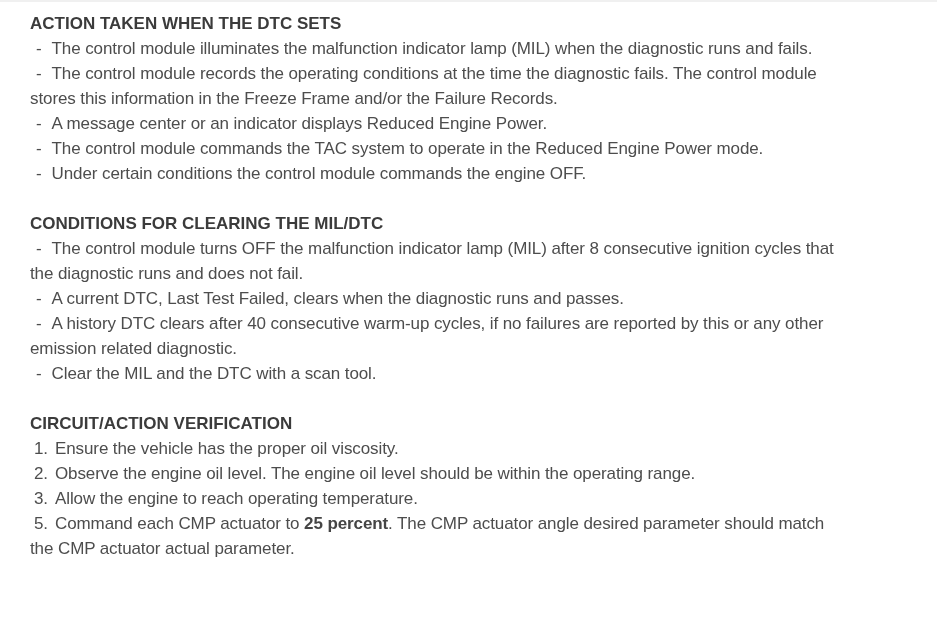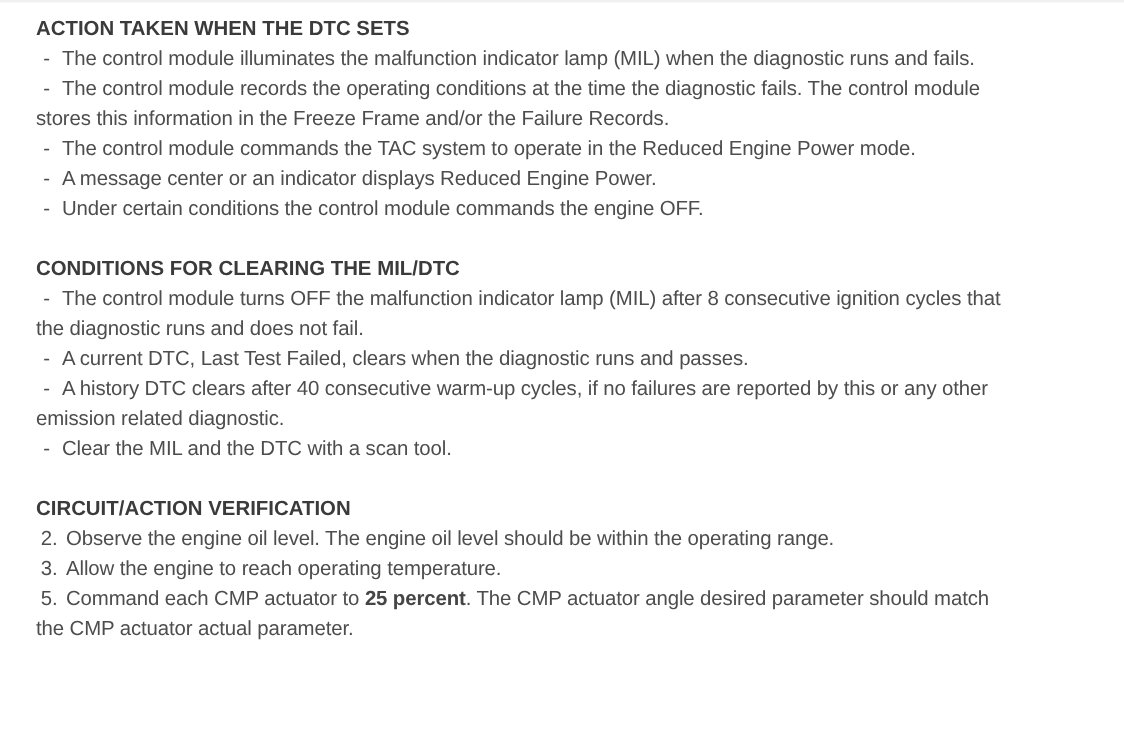--- a/index.html
+++ b/index.html
@@ -40,34 +40,35 @@
 </head>
 <body>
 
 <div class="doc">
   <div class="content">
 
     <div class="section">
       <h2 class="section-heading">ACTION TAKEN WHEN THE DTC SETS</h2>
       <p class="item bullet"><span class="mk">-</span><span>The control module illuminates the malfunction indicator lamp (MIL) when the diagnostic runs and fails.</span></p>
       <p class="item bullet"><span class="mk">-</span><span>The control module records the operating conditions at the time the diagnostic fails. The control module stores this information in the Freeze Frame and/or the Failure Records.</span></p>
+      <p class="item bullet"><span class="mk">-</span><span>A message center or an indicator displays Reduced Engine Power.</span></p>
       <p class="item bullet"><span class="mk">-</span><span>The control module commands the TAC system to operate in the Reduced Engine Power mode.</span></p>
-      <p class="item bullet"><span class="mk">-</span><span>A message center or an indicator displays Reduced Engine Power.</span></p>
       <p class="item bullet"><span class="mk">-</span><span>Under certain conditions the control module commands the engine OFF.</span></p>
     </div>
 
     <div class="section">
       <h2 class="section-heading">CONDITIONS FOR CLEARING THE MIL/DTC</h2>
       <p class="item bullet"><span class="mk">-</span><span>The control module turns OFF the malfunction indicator lamp (MIL) after 8 consecutive ignition cycles that the diagnostic runs and does not fail.</span></p>
       <p class="item bullet"><span class="mk">-</span><span>A current DTC, Last Test Failed, clears when the diagnostic runs and passes.</span></p>
       <p class="item bullet"><span class="mk">-</span><span>A history DTC clears after 40 consecutive warm-up cycles, if no failures are reported by this or any other emission related diagnostic.</span></p>
       <p class="item bullet"><span class="mk">-</span><span>Clear the MIL and the DTC with a scan tool.</span></p>
     </div>
 
     <div class="section">
       <h2 class="section-heading">CIRCUIT/ACTION VERIFICATION</h2>
+      <p class="item numbered"><span class="mk">1.</span><span>Ensure the vehicle has the proper oil viscosity.</span></p>
       <p class="item numbered"><span class="mk">2.</span><span>Observe the engine oil level. The engine oil level should be within the operating range.</span></p>
       <p class="item numbered"><span class="mk">3.</span><span>Allow the engine to reach operating temperature.</span></p>
       <p class="item numbered"><span class="mk">5.</span><span>Command each CMP actuator to </span><b>25 percent</b><span>. The CMP actuator angle desired parameter should match the CMP actuator actual parameter.</span></p>
     </div>
 
   </div>
 </div>
 
 </body></html>

